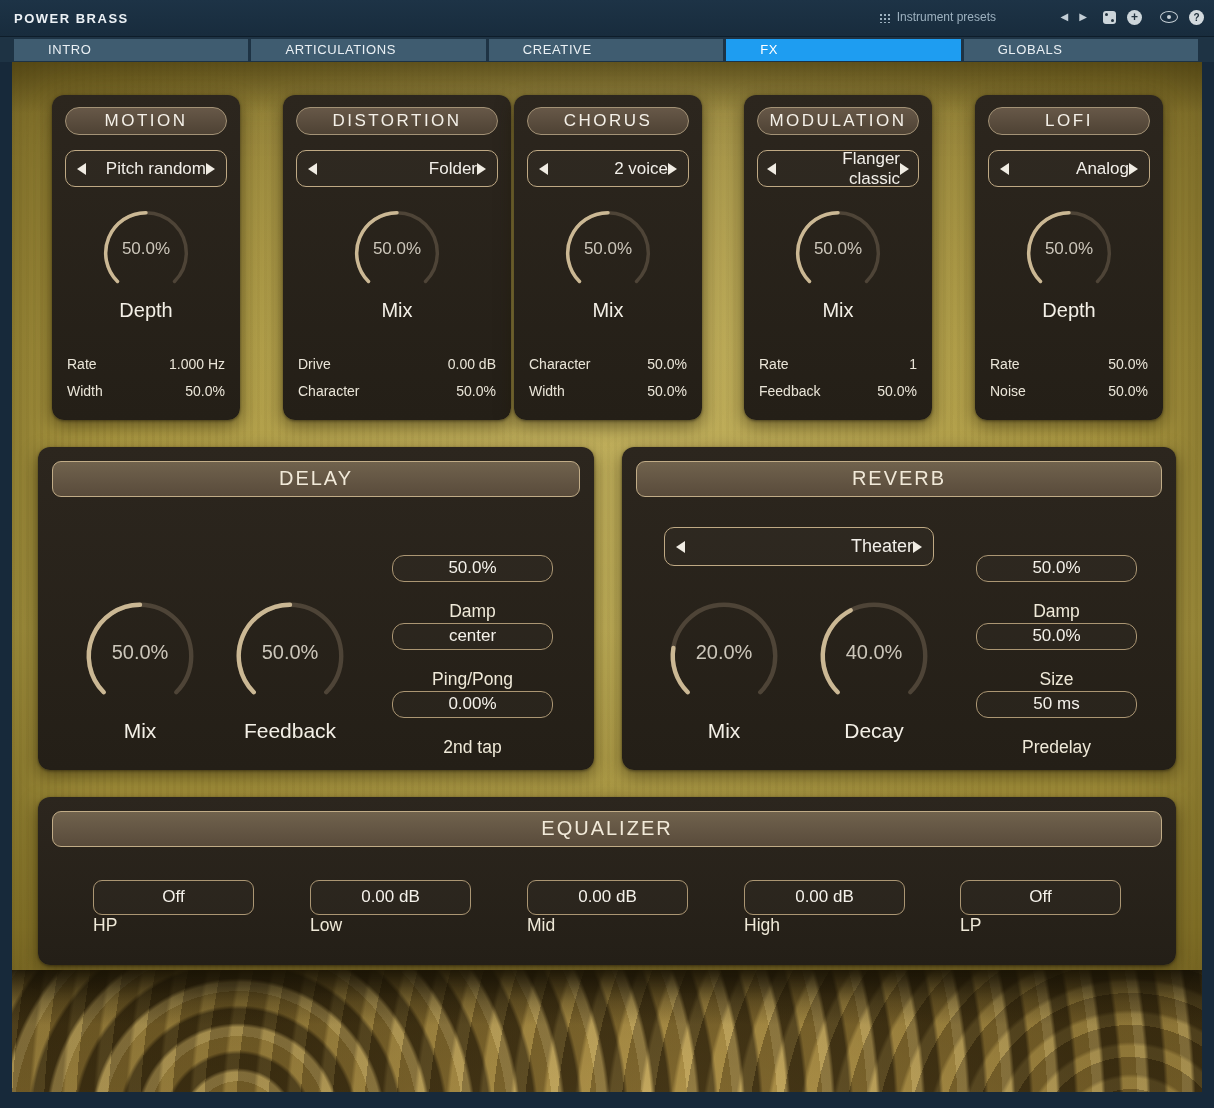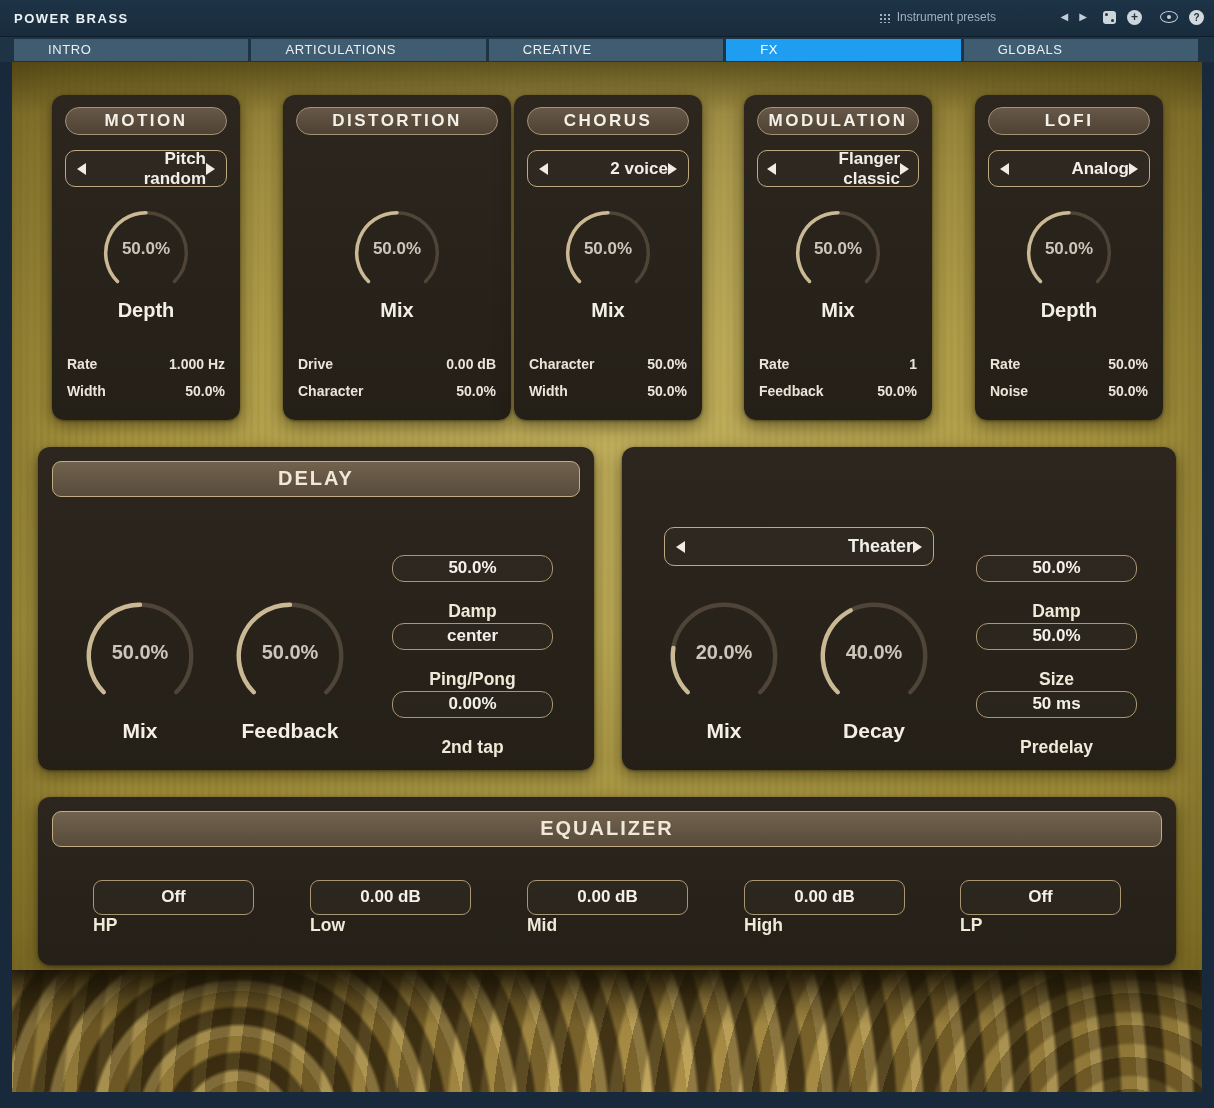--- a/index.html
+++ b/index.html
@@ -39,21 +39,21 @@
   .tab{flex:1;height:22px;background:#3f5c70;color:#eaf0f4;font-size:13px;letter-spacing:.6px;
     display:flex;align-items:center;padding-left:34px;box-sizing:border-box;cursor:default;}
   .tab.active{background:#1e9df1;color:#ffffff;}
   
   .gold{position:absolute;left:12px;top:62px;width:1190px;height:1030px;
     background:
       linear-gradient(180deg,rgba(70,58,14,.55) 0%,rgba(70,58,14,0) 5%),
       radial-gradient(ellipse at 50% 26%,rgba(255,242,170,.30),rgba(0,0,0,0) 62%),
       repeating-linear-gradient(90deg,rgba(115,96,28,.10) 0 3px,rgba(0,0,0,0) 3px 7px),
       linear-gradient(180deg,#8d7b31 0%,#a8953f 28%,#b2a047 55%,#93802f 84%,#6f5d23 100%);
-    box-shadow:inset 0 0 90px rgba(55,45,8,.5);font-weight:bold;}
+    box-shadow:inset 0 0 90px rgba(55,45,8,.5);}
   .artwork{position:absolute;left:0;bottom:0;width:100%;height:122px;
     background:
       linear-gradient(180deg,rgba(22,17,6,.88) 0%,rgba(22,17,6,.25) 26%,rgba(22,17,6,0) 45%),
       repeating-radial-gradient(circle at 19% 128%,rgba(235,205,125,.34) 0 9px,rgba(48,36,13,.6) 13px 27px,rgba(170,138,62,.38) 31px 45px),
       repeating-radial-gradient(circle at 94% 150%,rgba(235,205,125,.28) 0 11px,rgba(58,44,17,.55) 15px 32px),
       radial-gradient(circle at 56% 170%,rgba(205,172,92,.55),rgba(40,30,12,.25) 62%),
       linear-gradient(180deg,#51420f,#6d5a22);}
   
   .panel{position:absolute;border-radius:12px;
     background:linear-gradient(180deg,#2c261e 0%,#241f17 100%);
@@ -156,20 +156,25 @@
       </div>
       <div class="prow">
         <span>Width</span>
         <span>50.0%</span>
       </div>
     </div>
   </div>
 
   <div class="panel" style="left:271px;top:33px;width:188px;height:325px;padding-left:40px;">
     <div class="ptitle">DISTORTION</div>
+    <div class="selector sel-small">
+      <span class="tri-l"></span>
+      <span class="sel-label">Folder</span>
+      <span class="tri-r"></span>
+    </div>
     <div class="knobwrap kw-small">
       <div class="knob">
         <svg width="96" height="96" viewBox="0 0 100 100">
             <path d="M 20.30 79.70 A 42 42 0 1 1 79.70 79.70" fill="none" stroke="#4e4437" stroke-width="3.6" stroke-linecap="round"></path>
             <path d="M 20.30 79.70 A 42 42 0 0 1 50.00 8.00" fill="none" stroke="#cbb894" stroke-width="3.6" stroke-linecap="round"></path>
           </svg>
         <div class="kv kv-small">50.0%</div>
       </div>
       <div class="klabel kl-small">Mix</div>
     </div>
@@ -302,20 +307,21 @@
       <div class="fbox">center</div>
       <div class="flabel">Ping/Pong</div>
     </div>
     <div class="field" style="left:354px;top:244px;">
       <div class="fbox">0.00%</div>
       <div class="flabel">2nd tap</div>
     </div>
   </div>
 
   <div class="panel" style="left:610px;top:385px;width:554px;height:323px;">
+    <div class="bigtitle">REVERB</div>
     <div class="selector sel-big">
       <span class="tri-l"></span>
       <span class="sel-label">Theater</span>
       <span class="tri-r"></span>
     </div>
     <div class="knobwrap" style="left:41px;top:148px;width:122px;">
       <div class="knob">
         <svg width="122" height="122" viewBox="0 0 100 100">
             <path d="M 20.30 79.70 A 42 42 0 1 1 79.70 79.70" fill="none" stroke="#4e4437" stroke-width="3.6" stroke-linecap="round"></path>
             <path d="M 20.30 79.70 A 42 42 0 0 1 8.52 43.43" fill="none" stroke="#cbb894" stroke-width="3.6" stroke-linecap="round"></path>

